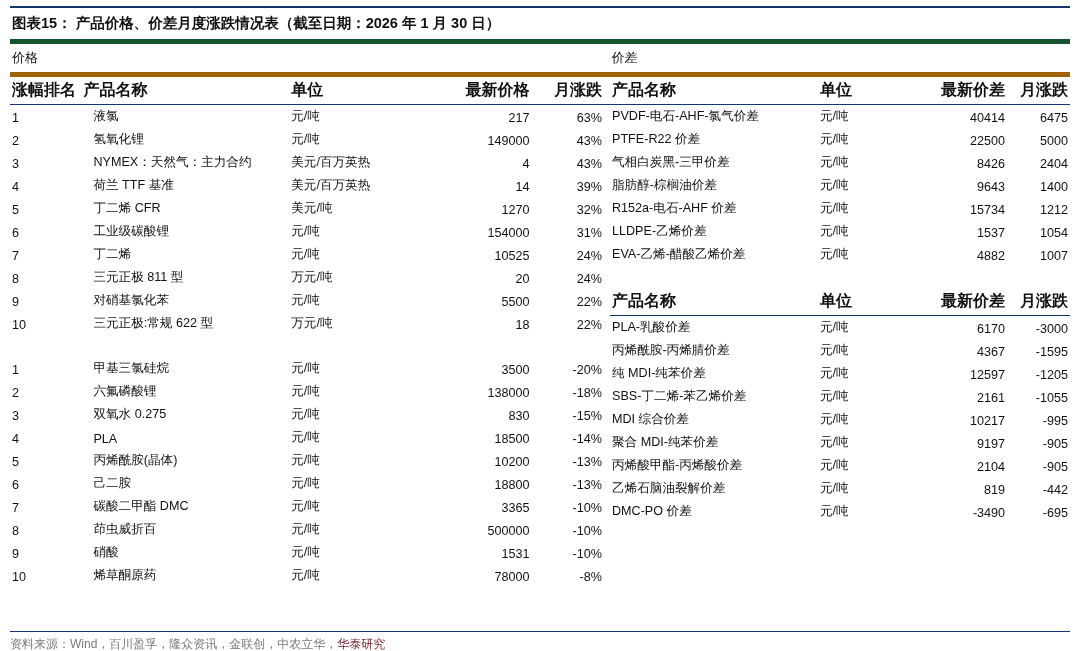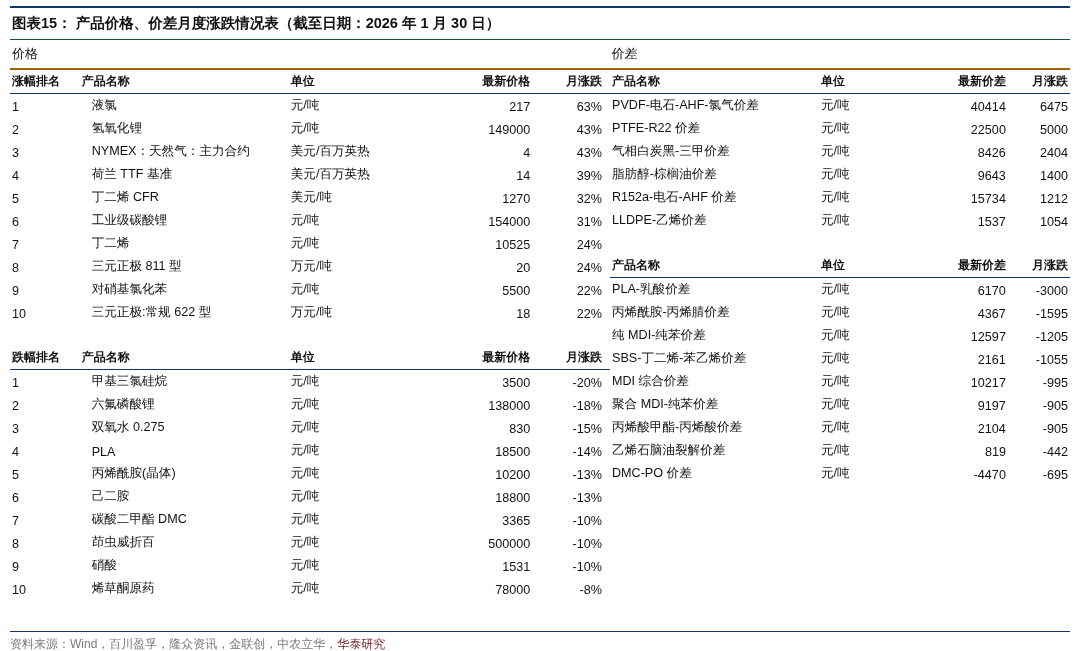--- a/index.html
+++ b/index.html
@@ -16,33 +16,33 @@
   }
   .page {
     position: relative;
     width: 1080px;
     height: 651px;
     box-sizing: border-box;
     padding: 0 10px;
   }
   .title-bar {
     border-top: 2px solid #11366b;
-    border-bottom: 1px solid #14532d;
+    border-bottom: 5px solid #14532d;
     padding: 6px 2px 6px 2px;
     margin-top: 6px;
   }
   .title-text {
     font-size: 14.5px;
     font-weight: bold;
     color: #111111;
     letter-spacing: 0px;
   }
   .section-head {
     display: flex;
-    border-bottom: 2px solid #a16207;
+    border-bottom: 5px solid #a16207;
   }
   .section-head .sec {
     font-size: 13px;
     color: #111111;
     padding: 5px 2px 5px 2px;
   }
   .sec-left { width: 600px; }
   .sec-right { width: 460px; }
 
   table.grid {
@@ -60,21 +60,21 @@
     font-size: 12.6px;
     font-weight: normal;
     padding: 3px 2px;
     vertical-align: bottom;
     white-space: nowrap;
     overflow: hidden;
   }
   table.grid th {
     font-weight: bold;
     border-bottom: 1px solid #11366b;
-    font-size: 12px;
+    font-size: 16px;
   }
   .hdr-row th { padding-bottom: 4px; padding-top: 2px; }
 
   
   .l-rank   { width: 68px;  text-align: left; }
   .l-name   { width: 200px; text-align: left; }
   .l-unit   { width: 130px; text-align: left; }
   .l-price  { width: 120px; text-align: right; }
   .l-chg    { width: 72px;  text-align: right; padding-right: 8px !important; }
 
@@ -194,27 +194,20 @@
           <tr>
               <td class="l-rank">10</td>
               <td class="l-name indent-1">三元正极:常规 622 型</td>
               <td class="l-unit">万元/吨</td>
               <td class="l-price">18</td>
               <td class="l-chg">22%</td>
             </tr>
           <tr class="spacer-row">
               <td colspan="5"></td>
             </tr>
-          <tr class="hdr-row">
-            <th class="l-rank">跌幅排名</th>
-            <th class="l-name">产品名称</th>
-            <th class="l-unit">单位</th>
-            <th class="l-price">最新价格</th>
-            <th class="l-chg">月涨跌</th>
-          </tr>
           <tr>
               <td class="l-rank">1</td>
               <td class="l-name indent-1">甲基三氯硅烷</td>
               <td class="l-unit">元/吨</td>
               <td class="l-price">3500</td>
               <td class="l-chg">-20%</td>
             </tr>
           <tr>
               <td class="l-rank">2</td>
               <td class="l-name indent-1">六氟磷酸锂</td>
@@ -322,20 +315,26 @@
               <td class="r-unit">元/吨</td>
               <td class="r-price">15734</td>
               <td class="r-chg">1212</td>
             </tr>
           <tr>
               <td class="r-name">LLDPE-乙烯价差</td>
               <td class="r-unit">元/吨</td>
               <td class="r-price">1537</td>
               <td class="r-chg">1054</td>
             </tr>
+          <tr>
+              <td class="r-name">EVA-乙烯-醋酸乙烯价差</td>
+              <td class="r-unit">元/吨</td>
+              <td class="r-price">4882</td>
+              <td class="r-chg">1007</td>
+            </tr>
           <tr class="spacer-row">
               <td colspan="4"></td>
             </tr>
           <tr class="hdr-row">
             <th class="r-name">产品名称</th>
             <th class="r-unit">单位</th>
             <th class="r-price">最新价差</th>
             <th class="r-chg">月涨跌</th>
           </tr>
           <tr>
@@ -382,21 +381,21 @@
             </tr>
           <tr>
               <td class="r-name">乙烯石脑油裂解价差</td>
               <td class="r-unit">元/吨</td>
               <td class="r-price">819</td>
               <td class="r-chg">-442</td>
             </tr>
           <tr>
               <td class="r-name">DMC-PO 价差</td>
               <td class="r-unit">元/吨</td>
-              <td class="r-price">-4470</td>
+              <td class="r-price">-3490</td>
               <td class="r-chg">-695</td>
             </tr>
         </tbody>
       </table>
     </div>
 
   </div>
 
   <div class="footer">
     <span>资料来源：Wind，百川盈孚，隆众资讯，金联创，中农立华，</span><span class="src-brand">华泰研究</span>

